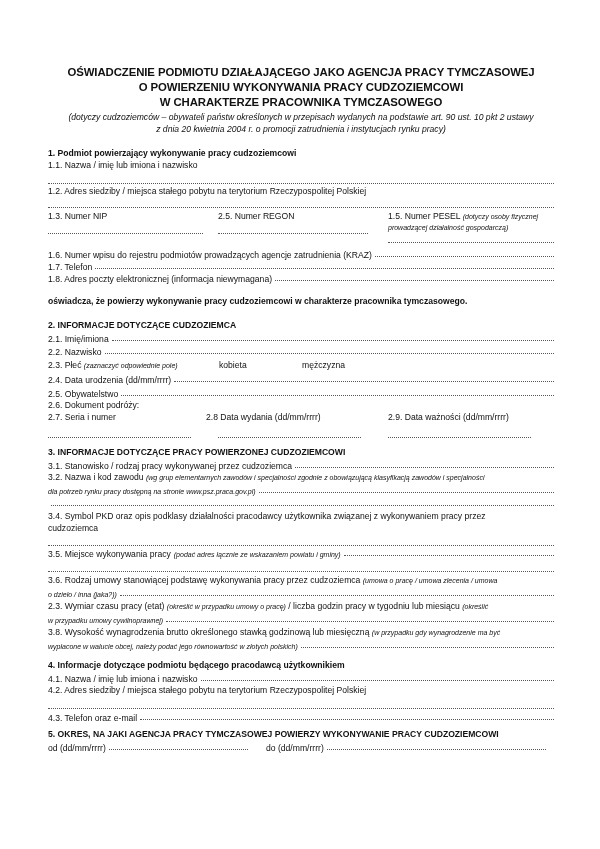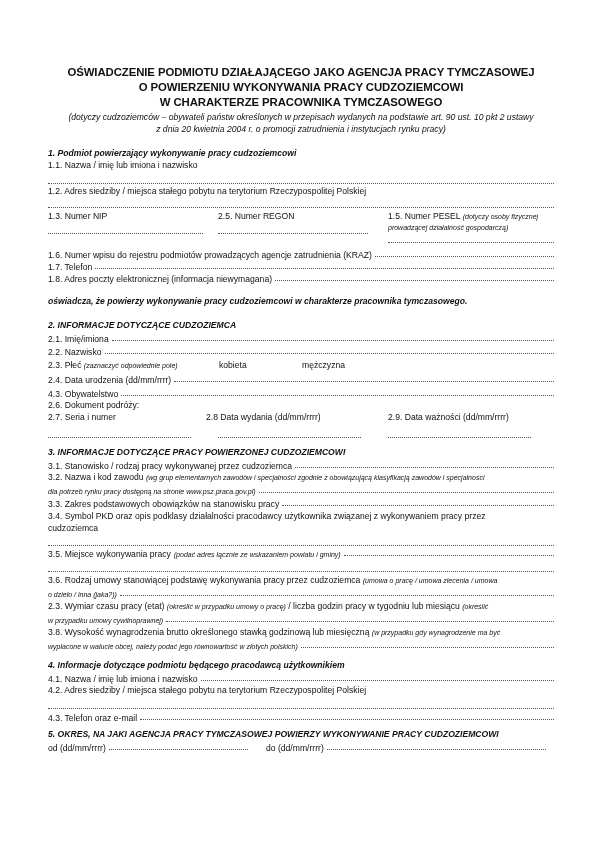--- a/index.html
+++ b/index.html
@@ -12,21 +12,21 @@
               font-style: italic; font-size: 8.6px; white-space: nowrap; }
   .row { position: absolute; left: 0; width: 506px; font-size: 8.6px; line-height: 11px;
          white-space: nowrap; display: flex; align-items: baseline; }
   .lbl { flex: 0 0 auto; }
   .dots { flex: 1 1 auto; overflow: hidden; margin-left: 3px; position: relative; height: 9px; }
   .dots::after { content: ""; position: absolute; left: 0; right: 0; bottom: 1px;
                  border-bottom: 1px dotted #555; }
   .fullline { position: absolute; left: 0; width: 506px; height: 0; border-bottom: 1px dotted #555; }
   .seg { position: absolute; height: 0; border-bottom: 1px dotted #555; }
   .abs { position: absolute; font-size: 8.6px; white-space: nowrap; }
-  .section { position: absolute; left: 0; font-weight: bold; font-size: 8.6px; white-space: nowrap; font-style: italic; }
+  .section { position: absolute; left: 0; font-weight: bold; font-size: 8.6px; white-space: nowrap; }
   .tinyit { font-style: italic; font-size: 7px; }
 </style>
 </head>
 <body>
 
 <div class="page">
 
   <div class="title" style="top:66px">OŚWIADCZENIE PODMIOTU DZIAŁAJĄCEGO JAKO AGENCJA PRACY TYMCZASOWEJ</div>
   <div class="title" style="top:81px">O POWIERZENIU WYKONYWANIA PRACY CUDZOZIEMCOWI</div>
   <div class="title" style="top:96px">W CHARAKTERZE PRACOWNIKA TYMCZASOWEGO</div>
@@ -77,21 +77,21 @@
     <span>2.3. Płeć</span>
     <span class="tinyit">(zaznaczyć odpowiednie pole)</span>
   </div>
   <div class="abs" style="left:171px;top:360px">kobieta</div>
   <div class="abs" style="left:254px;top:360px">mężczyzna</div>
   <div class="row" style="top:374px">
     <span class="lbl">2.4. Data urodzenia (dd/mm/rrrr)</span>
     <span class="dots"></span>
   </div>
   <div class="row" style="top:388px">
-    <span class="lbl">4.3. Obywatelstwo</span>
+    <span class="lbl">2.5. Obywatelstwo</span>
     <span class="dots"></span>
   </div>
   <div class="abs" style="left:0;top:400px">2.6. Dokument podróży:</div>
   <div class="abs" style="left:0;top:412px">2.7. Seria i numer</div>
   <div class="abs" style="left:158px;top:412px">2.8 Data wydania (dd/mm/rrrr)</div>
   <div class="abs" style="left:340px;top:412px">2.9. Data ważności (dd/mm/rrrr)</div>
   <div class="seg" style="left:0;width:143px;top:437px"></div>
   <div class="seg" style="left:170px;width:143px;top:437px"></div>
   <div class="seg" style="left:340px;width:143px;top:437px"></div>
 
@@ -102,21 +102,20 @@
   </div>
   <div class="abs" style="left:0;top:472px">
     <span>3.2. Nazwa i kod zawodu</span>
     <span class="tinyit">(wg grup elementarnych zawodów i specjalności zgodnie z obowiązującą klasyfikacją zawodów i specjalności</span>
   </div>
   <div class="row" style="top:485px">
     <span class="lbl tinyit">dla potrzeb rynku pracy dostępną na stronie www.psz.praca.gov.pl)</span>
     <span class="dots"></span>
   </div>
   <div class="row" style="top:498px">
-    <span class="lbl">3.3. Zakres podstawowych obowiązków na stanowisku pracy</span>
     <span class="dots"></span>
   </div>
   <div class="abs" style="left:0;top:511px">3.4. Symbol PKD oraz opis podklasy działalności pracodawcy użytkownika związanej z wykonywaniem pracy przez</div>
   <div class="abs" style="left:0;top:523px">cudzoziemca</div>
   <div class="fullline" style="top:545px"></div>
   <div class="row" style="top:548px">
     <span class="lbl">3.5. Miejsce wykonywania pracy</span>
     <span class="lbl tinyit" style="margin-left:3px">(podać adres łącznie ze wskazaniem powiatu i gminy)</span>
     <span class="dots"></span>
   </div>

